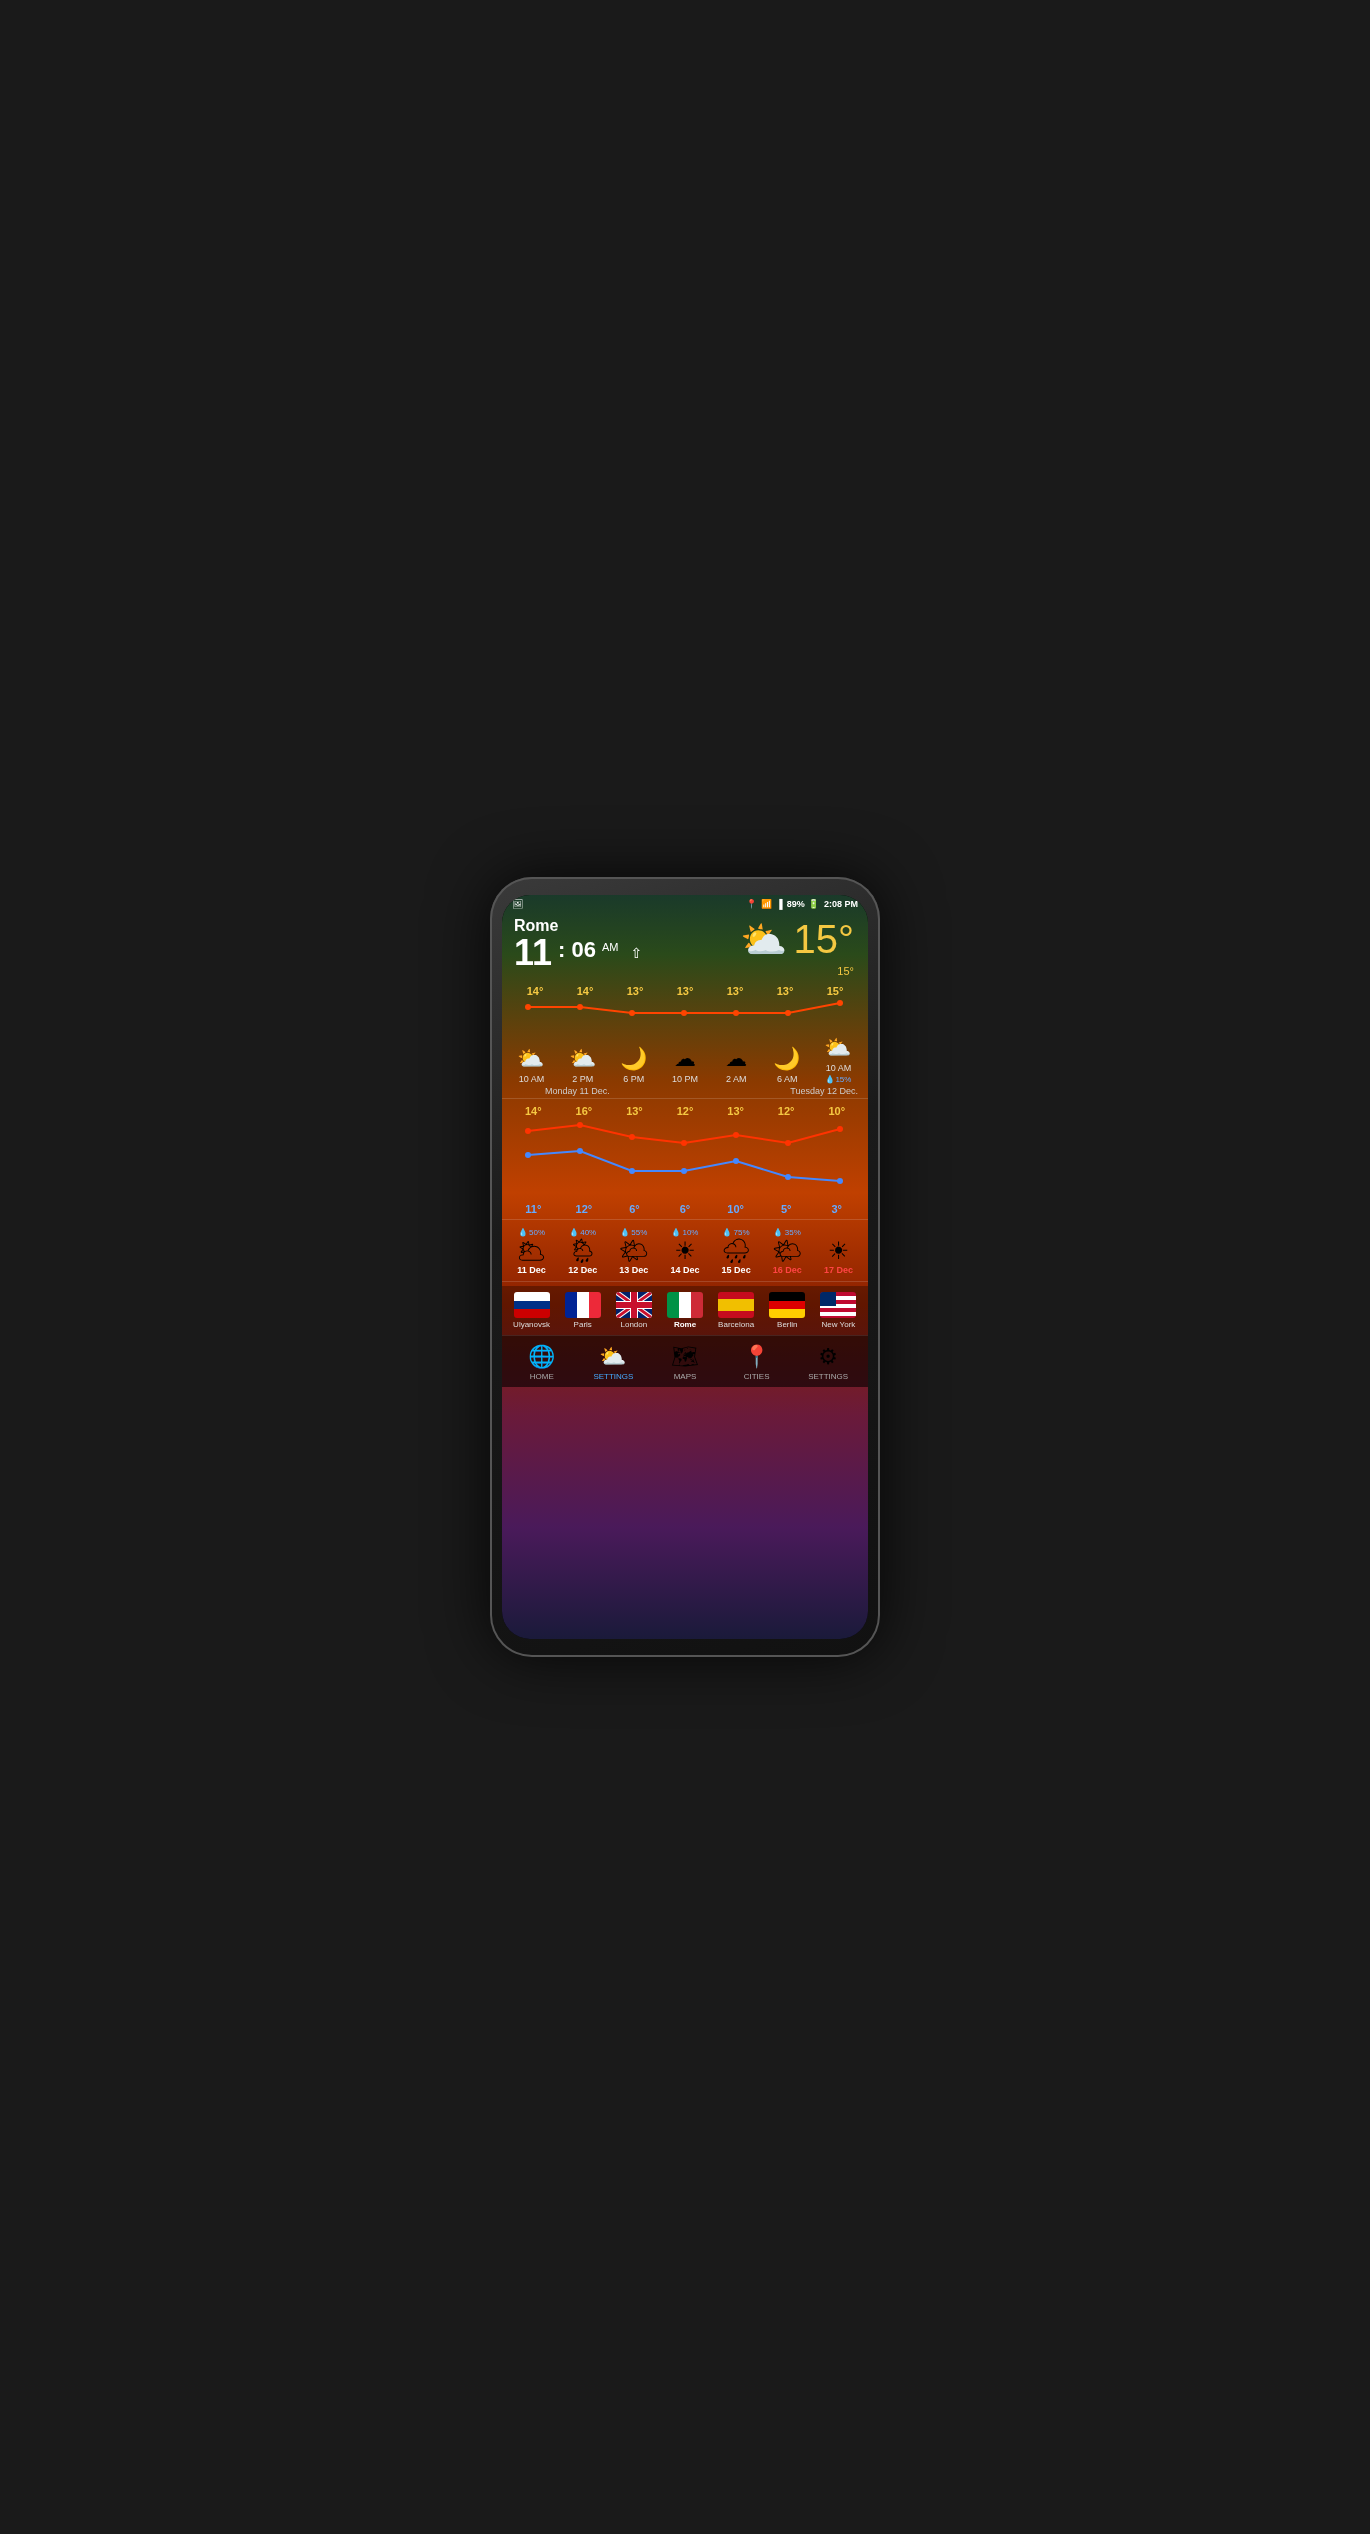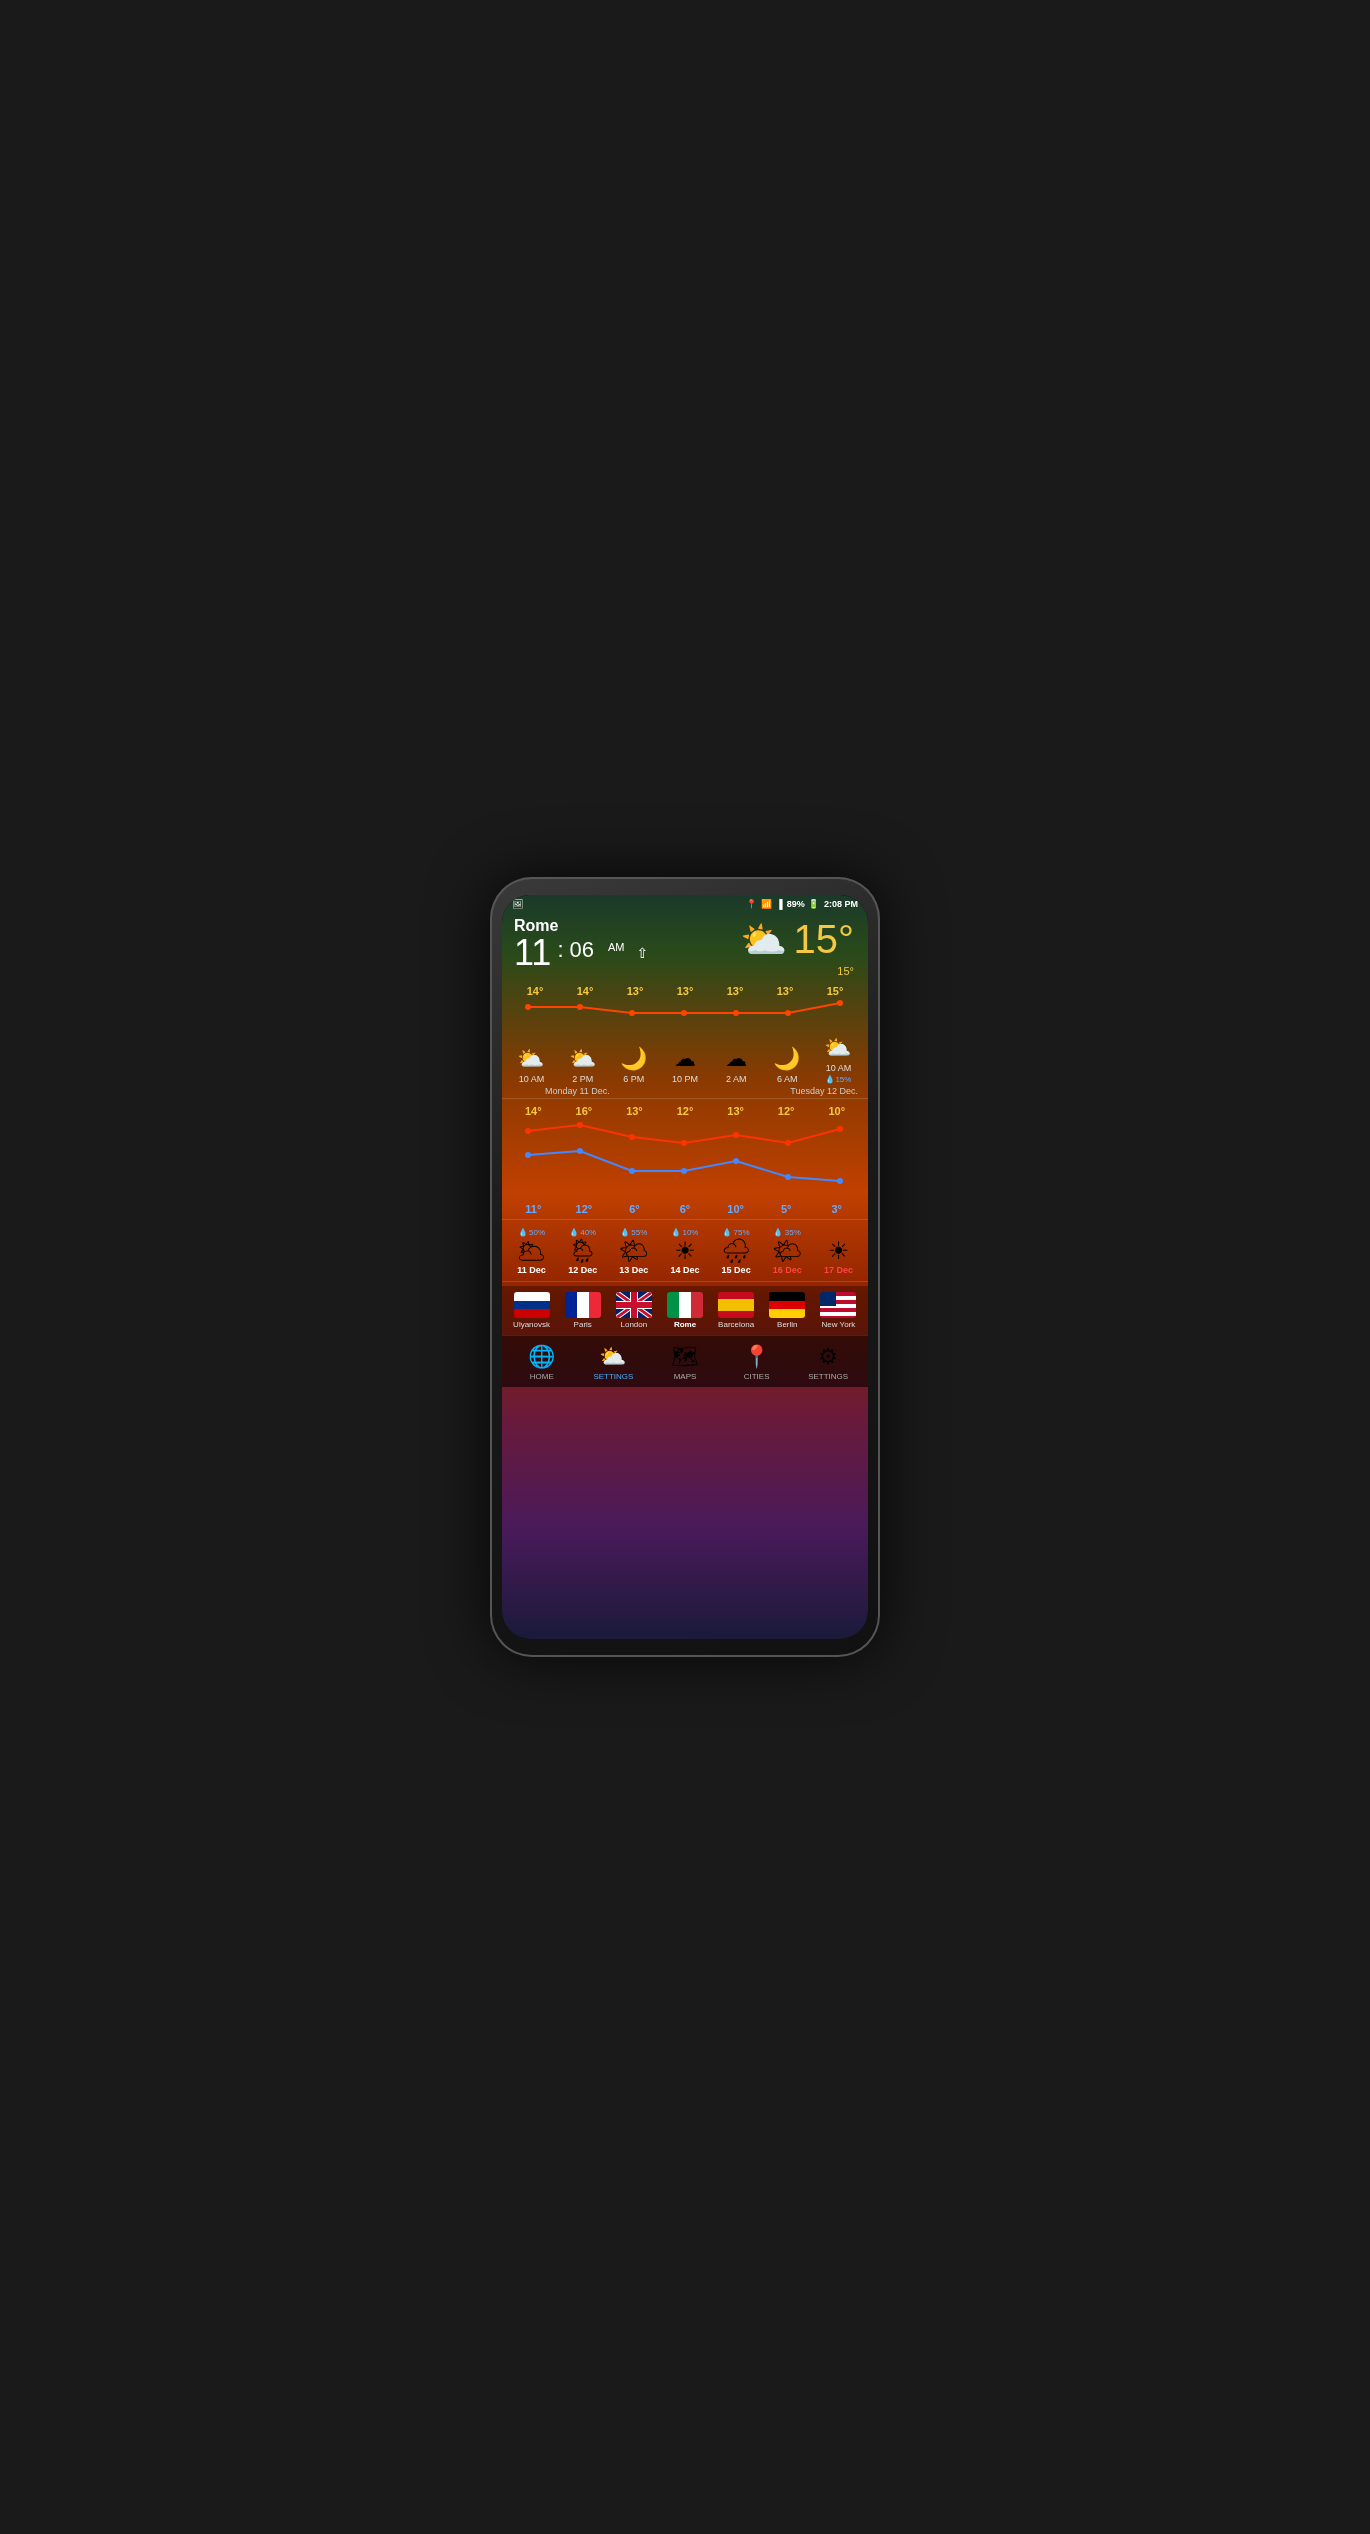--- a/index.html
+++ b/index.html
@@ -75,28 +75,27 @@
       font-weight: bold;
     }
     .time-row {
       display: flex;
       align-items: center;
       gap: 6px;
     }
     .time-large {
       color: #fff;
       font-size: 36px;
-      font-weight: 400;
+      font-weight: 700;
       line-height: 1;
     }
     .time-ampm {
       color: #fff;
       font-size: 11px;
       font-weight: normal;
-      margin-left: 8px;
     }
     .share-icon { color: #fff; font-size: 14px; }
 
     
     .current-weather {
       position: absolute;
       right: 14px;
       top: 22px;
       display: flex;
       align-items: center;

